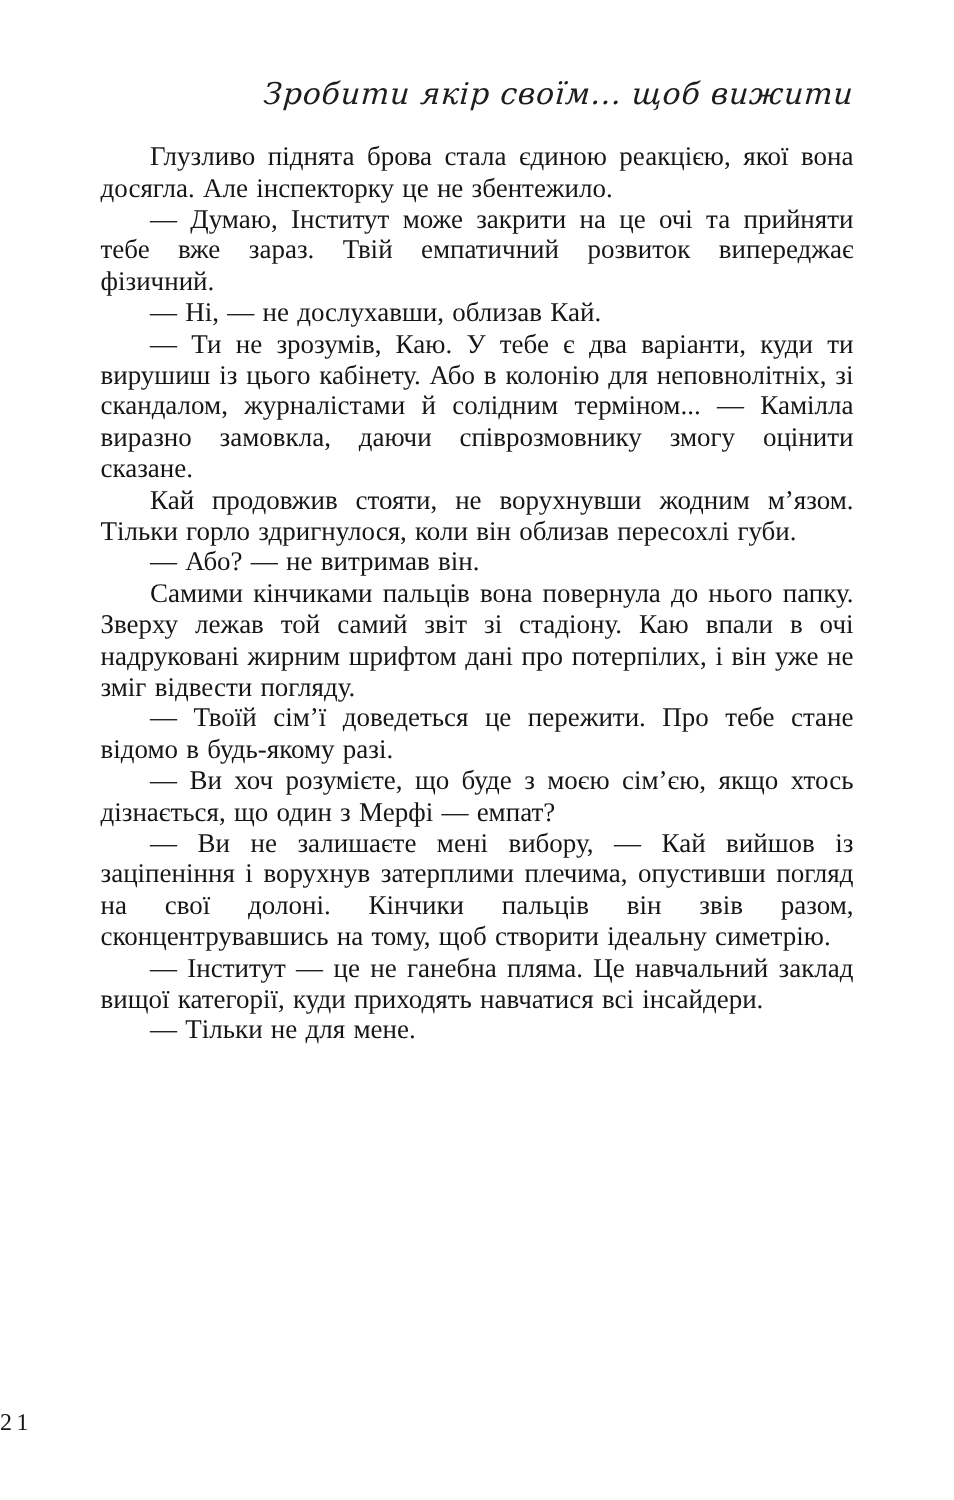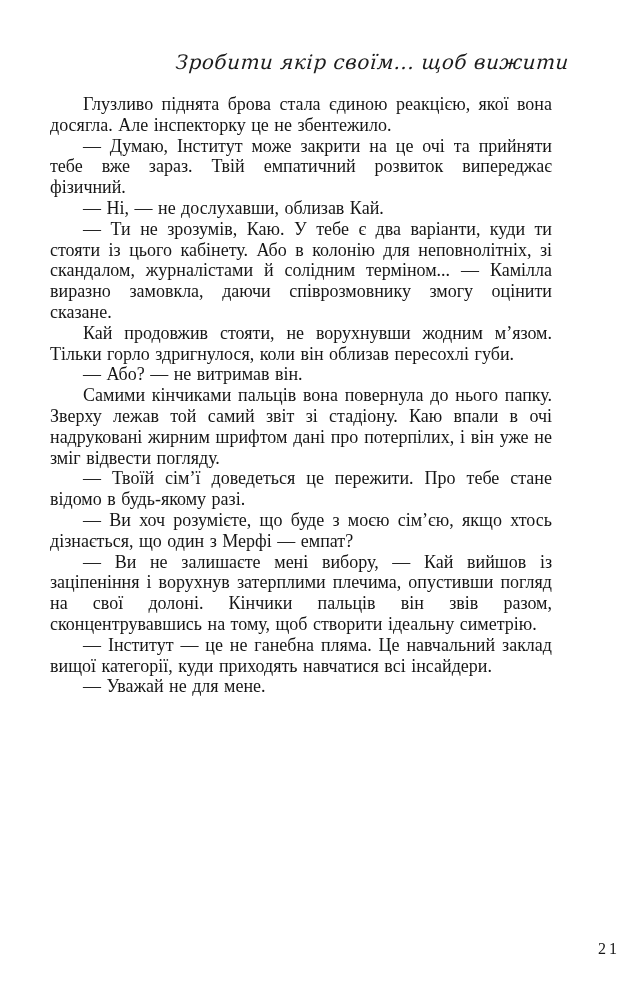--- a/index.html
+++ b/index.html
@@ -26,59 +26,59 @@
     font-family: "DejaVu Serif", "Liberation Serif", serif;
     font-style: italic;
     font-size: 20px;
     letter-spacing: 0.5px;
     color: #1d1d1d;
     transform: skewX(-4deg);
   }
   .body-text {
     position: absolute;
     top: 94px;
-    left: 50px;
+    left: 67px;
     width: 502px;
     text-align: justify;
     font-size: 18px;
     line-height: 20.8px;
     color: #161616;
   }
   .body-text p {
     margin: 0;
     padding: 0;
     text-indent: 33px;
     word-spacing: 1px;
   }
   .page-number {
     position: absolute;
     bottom: 42px;
     left: 0;
     width: 620px;
-    text-align: right;
+    text-align: left;
     font-size: 16px;
     letter-spacing: 3px;
     color: #161616;
   }
 </style>
 </head>
 <body>
 
 <div class="page">
   <div class="running-header">Зробити якір своїм... щоб вижити</div>
 
   <div class="body-text">
     <p>Глузливо піднята брова стала єдиною реакцією, якої вона досягла. Але інспекторку це не збентежило.</p>
     <p>— Думаю, Інститут може закрити на це очі та прийняти тебе вже зараз. Твій емпатичний розвиток випереджає фізичний.</p>
     <p>— Ні, — не дослухавши, облизав Кай.</p>
-    <p>— Ти не зрозумів, Каю. У тебе є два варіанти, куди ти стояти із цього кабінету. Або в колонію для неповнолітніх, зі скандалом, журналістами й солідним терміном... — Камілла виразно замовкла, даючи співрозмовнику змогу оцінити сказане.</p>
+    <p>— Ти не зрозумів, Каю. У тебе є два варіанти, куди ти вирушиш із цього кабінету. Або в колонію для неповнолітніх, зі скандалом, журналістами й солідним терміном... — Камілла виразно замовкла, даючи співрозмовнику змогу оцінити сказане.</p>
     <p>Кай продовжив стояти, не ворухнувши жодним м’язом. Тільки горло здригнулося, коли він облизав пересохлі губи.</p>
     <p>— Або? — не витримав він.</p>
     <p>Самими кінчиками пальців вона повернула до нього папку. Зверху лежав той самий звіт зі стадіону. Каю впали в очі надруковані жирним шрифтом дані про потерпілих, і він уже не зміг відвести погляду.</p>
     <p>— Твоїй сім’ї доведеться це пережити. Про тебе стане відомо в будь-якому разі.</p>
     <p>— Ви хоч розумієте, що буде з моєю сім’єю, якщо хтось дізнається, що один з Мерфі — емпат?</p>
     <p>— Ви не залишаєте мені вибору, — Кай вийшов із заціпеніння і ворухнув затерплими плечима, опустивши погляд на свої долоні. Кінчики пальців він звів разом, сконцентрувавшись на тому, щоб створити ідеальну симетрію.</p>
     <p>— Інститут — це не ганебна пляма. Це навчальний заклад вищої категорії, куди приходять навчатися всі інсайдери.</p>
-    <p>— Уважай не для мене.</p>
+    <p>— Тільки не для мене.</p>
   </div>
 
   <div class="page-number">21</div>
 </div>
 
 </body></html>

